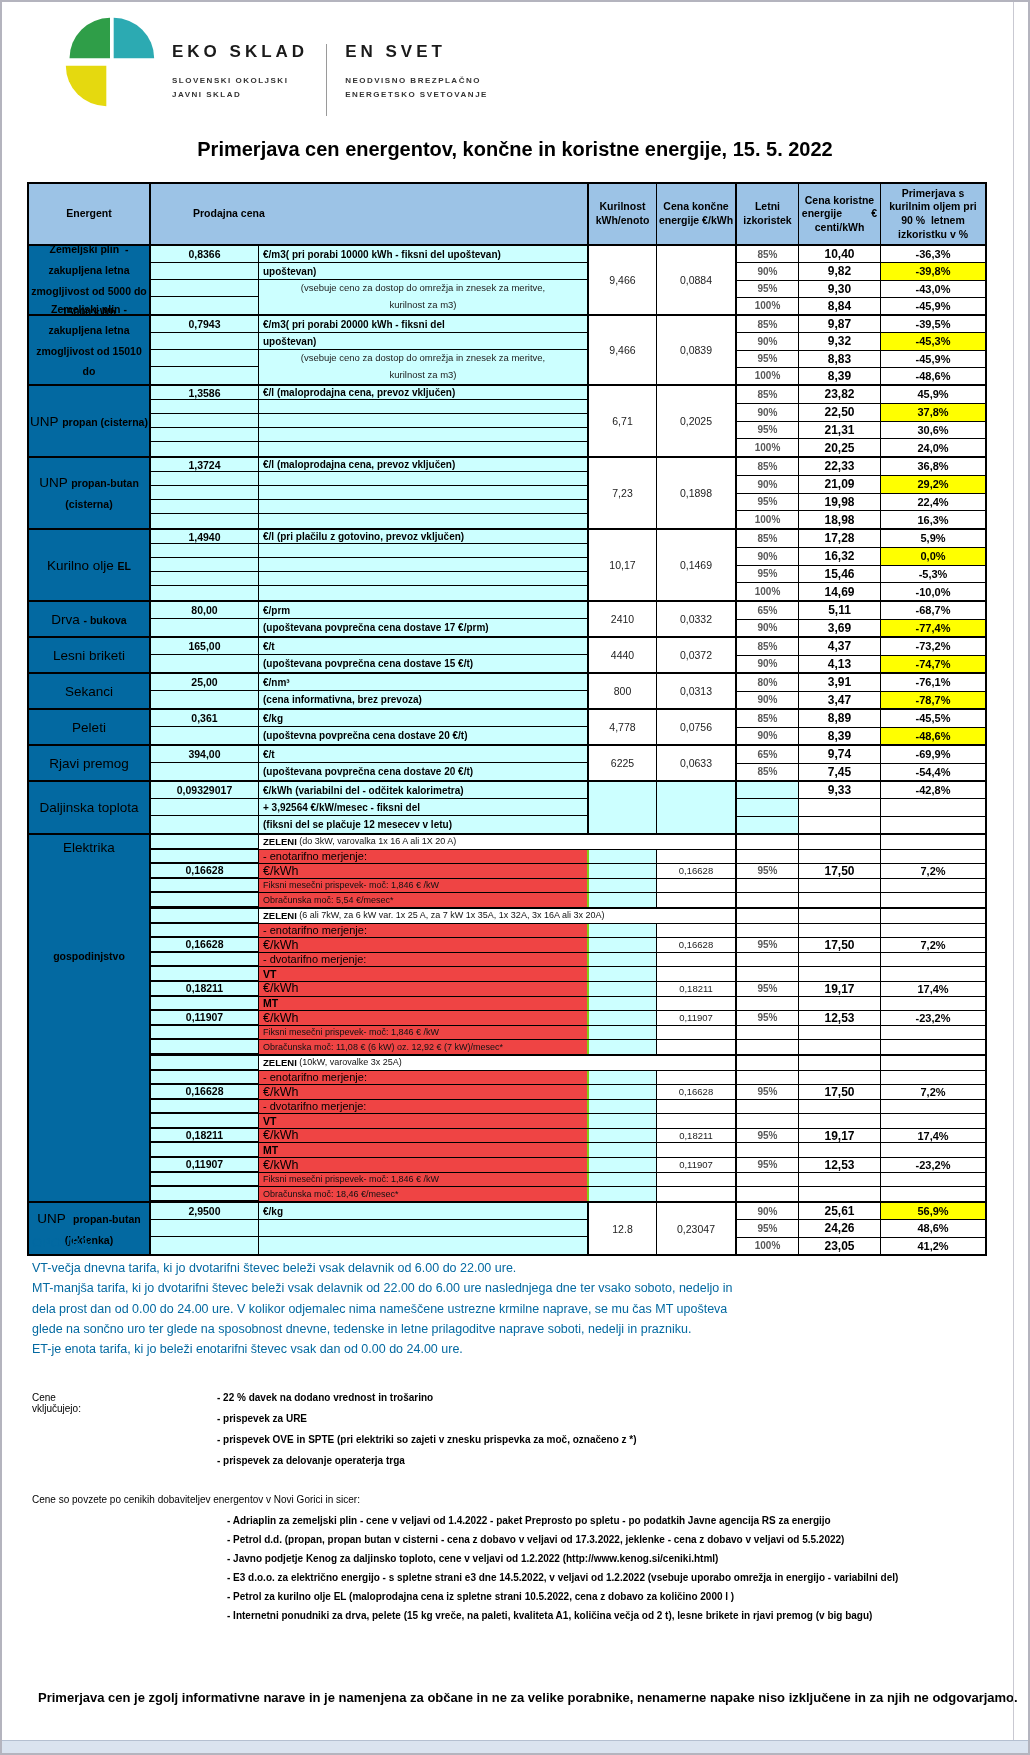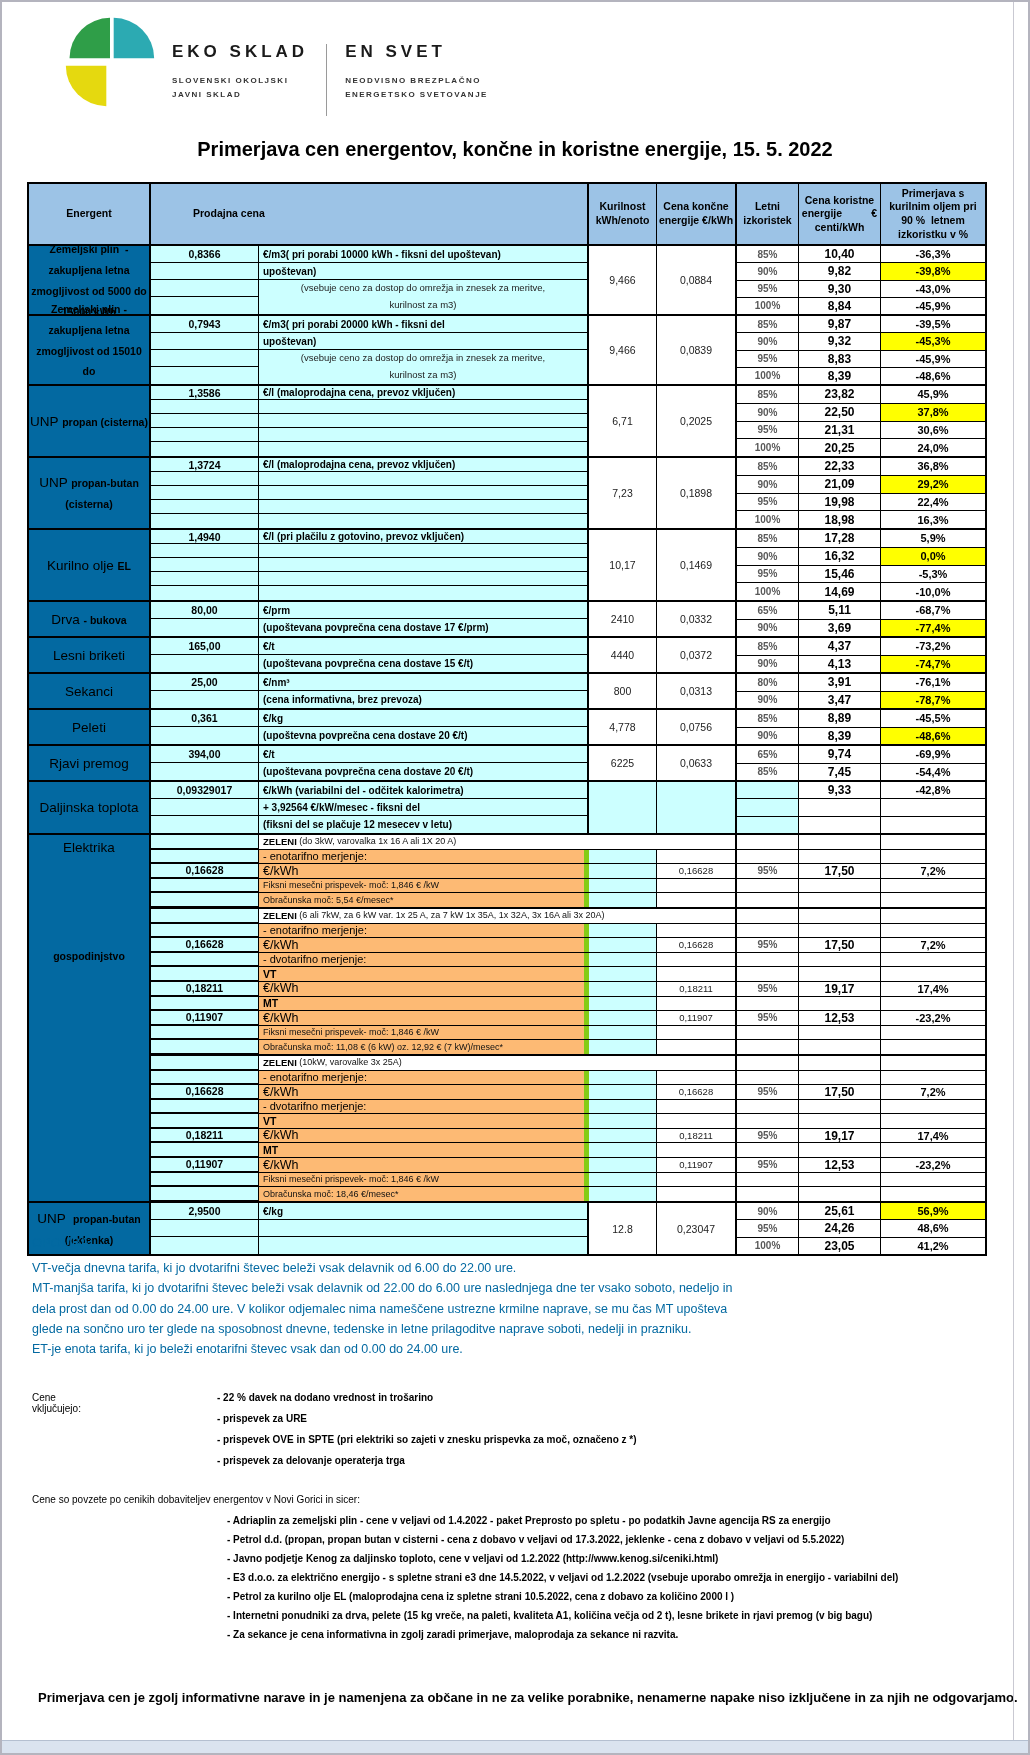--- a/index.html
+++ b/index.html
@@ -64,21 +64,21 @@
   .ek{width:82px;border-right:1px solid #000;box-sizing:border-box;display:flex;align-items:center;justify-content:center;
       font-size:12px;font-weight:bold;}
   .ec{width:104px;display:flex;align-items:center;justify-content:center;font-size:11px;font-weight:bold;}
   .y{background:#ffff00;}
 
   
   .xcol{display:flex;flex-direction:column;width:834px;}
   .xrow{display:flex;flex:1;border-bottom:1px solid #000;overflow:hidden;}
   .xrow:last-child{border-bottom:none;}
   .xrow.zb{border-top:1px solid #000;}
-  .pdx{width:330px;background:#fdba74;border-right:5px solid #84cc16;box-sizing:border-box;display:flex;
+  .pdx{width:330px;background:#ef4444;border-right:2px solid #84cc16;box-sizing:border-box;display:flex;
        align-items:center;padding-left:4px;font-size:10px;line-height:1;}
   .pdx.span{width:478px;background:#fff;border-right:2px solid #000;}
   .pdx .zbold{font-weight:bold;font-size:9.5px;}
   .pdx .zreg{font-weight:normal;font-size:9px;color:#111;white-space:pre;}
   .pdx.m{font-size:11px;font-weight:normal;}
   .pdx.kwh{font-size:12.5px;font-weight:normal;}
   .pdx.sm{font-size:9px;font-weight:normal;color:#111;}
   .pdx.bold{font-size:10.5px;font-weight:bold;}
   .kur2{width:68px;background:#ccffff;border-right:1px solid #000;box-sizing:border-box;}
   .kon2{width:80px;border-right:2px solid #000;box-sizing:border-box;display:flex;align-items:center;
@@ -879,21 +879,20 @@
 
   <div class="povzete">
     <div class="povzete-label">Cene so povzete po cenikih dobaviteljev energentov v Novi Gorici in sicer:</div>
     <div class="povzete-items" id="povzete-items">
         <div class="">-  Adriaplin za zemeljski plin   - cene v veljavi od 1.4.2022   -  paket Preprosto po spletu - po podatkih Javne agencija RS za energijo</div>
         <div class="">-  Petrol d.d. (propan, propan butan v cisterni - cena z dobavo v veljavi  od 17.3.2022, jeklenke - cena z dobavo v veljavi  od 5.5.2022)</div>
         <div class="">-  Javno podjetje Kenog za daljinsko toploto, cene v veljavi od 1.2.2022 (http://www.kenog.si/ceniki.html)</div>
         <div class="">-  E3 d.o.o. za električno energijo -  s spletne strani e3 dne 14.5.2022, v veljavi od 1.2.2022 (vsebuje uporabo omrežja in energijo - variabilni  del)</div>
         <div class="">-  Petrol za kurilno olje EL (maloprodajna cena iz spletne strani 10.5.2022, cena z dobavo za količino  2000 l )</div>
         <div class="">-  Internetni ponudniki za  drva,  pelete (15 kg vreče, na paleti, kvaliteta A1, količina večja od 2 t), lesne brikete  in rjavi premog (v big bagu)</div>
-        <div class="">-  Za sekance je cena informativna in zgolj zaradi primerjave, maloprodaja za sekance ni razvita.</div>
       </div>
   </div>
 
   <div class="disclaimer">Primerjava  cen je  zgolj informativne narave in je namenjena za občane in  ne za velike porabnike,  nenamerne napake niso izključene in za njih ne odgovarjamo.</div>
 
   <div class="right-line"></div>
   <div class="bottom-band"></div>
 </div>
 
 </body></html>

